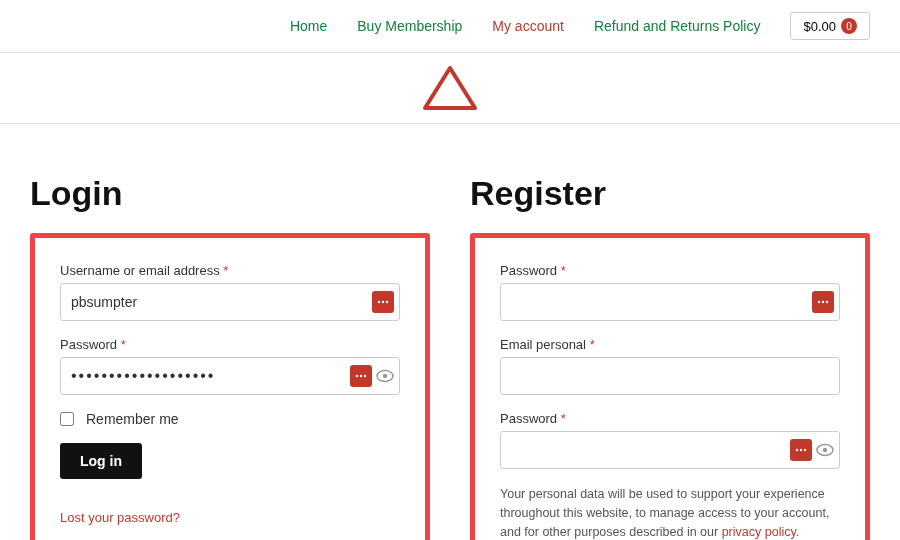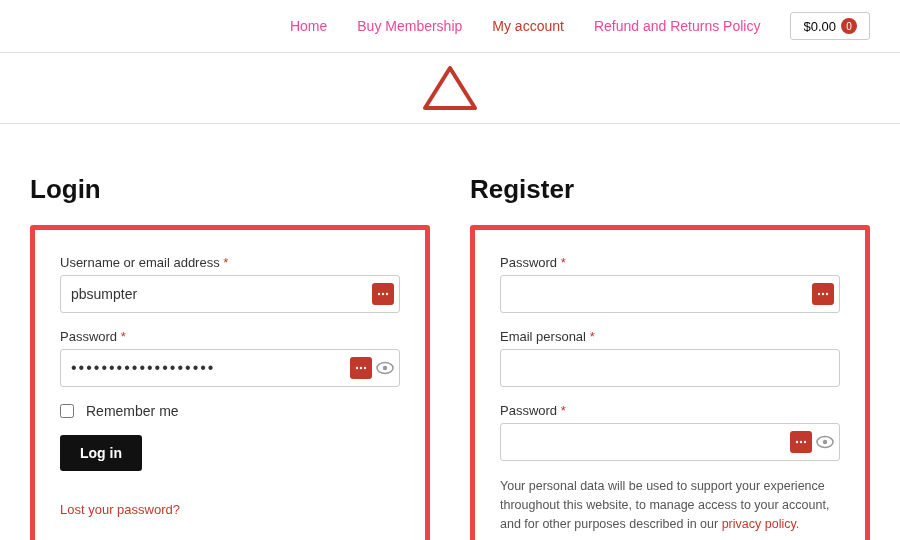--- a/index.html
+++ b/index.html
@@ -1,38 +1,38 @@
 <!DOCTYPE html>
 <html><head>
   <meta charset="utf-8">
   <style>
     * { box-sizing: border-box; margin: 0; padding: 0; }
     body { font-family: -apple-system, BlinkMacSystemFont, 'Segoe UI', Arial, sans-serif; background: #fff; color: #333; font-size: 14px; }
 
     
     .header { display: flex; align-items: center; justify-content: flex-end; padding: 12px 30px; border-bottom: 1px solid #e0e0e0; gap: 30px; }
     .nav-links { display: flex; align-items: center; gap: 30px; }
-    .nav-link { text-decoration: none; color: #ec4899; font-size: 14px; }
+    .nav-link { text-decoration: none; color: #15803d; font-size: 14px; }
     .nav-link.active { color: #c0392b; }
     .cart-btn { border: 1px solid #ccc; padding: 5px 12px; border-radius: 3px; font-size: 13px; display: flex; align-items: center; gap: 5px; background: #fff; cursor: pointer; }
     .cart-badge { background: #c0392b; color: #fff; border-radius: 50%; width: 16px; height: 16px; font-size: 10px; display: flex; align-items: center; justify-content: center; }
 
     
     .arrow-section { display: flex; justify-content: center; padding: 10px 0 5px 0; }
     .arrow-svg { display: block; }
 
     
     .divider { border: none; border-top: 1px solid #e0e0e0; margin: 0 0 30px 0; }
 
     
     .main-content { display: flex; padding: 20px 30px; gap: 40px; }
     .login-section { flex: 1; max-width: 430px; }
     .register-section { flex: 1; max-width: 430px; }
 
-    h2 { font-size: 26px; font-weight: 700; margin-bottom: 20px; color: #111; }
+    h2 { font-size: 34px; font-weight: 700; margin-bottom: 20px; color: #111; }
 
     .form-box { border: 5px solid #ef4444; border-radius: 3px; padding: 25px; }
 
     .form-group { margin-bottom: 16px; }
     .form-label { display: block; margin-bottom: 5px; font-size: 13px; color: #333; }
     .required { color: #c0392b; }
 
     .input-wrapper { position: relative; display: flex; align-items: center; }
     .form-input { width: 100%; border: 1px solid #ccc; border-radius: 3px; padding: 8px 60px 8px 10px; font-size: 14px; color: #333; outline: none; height: 38px; }
 

